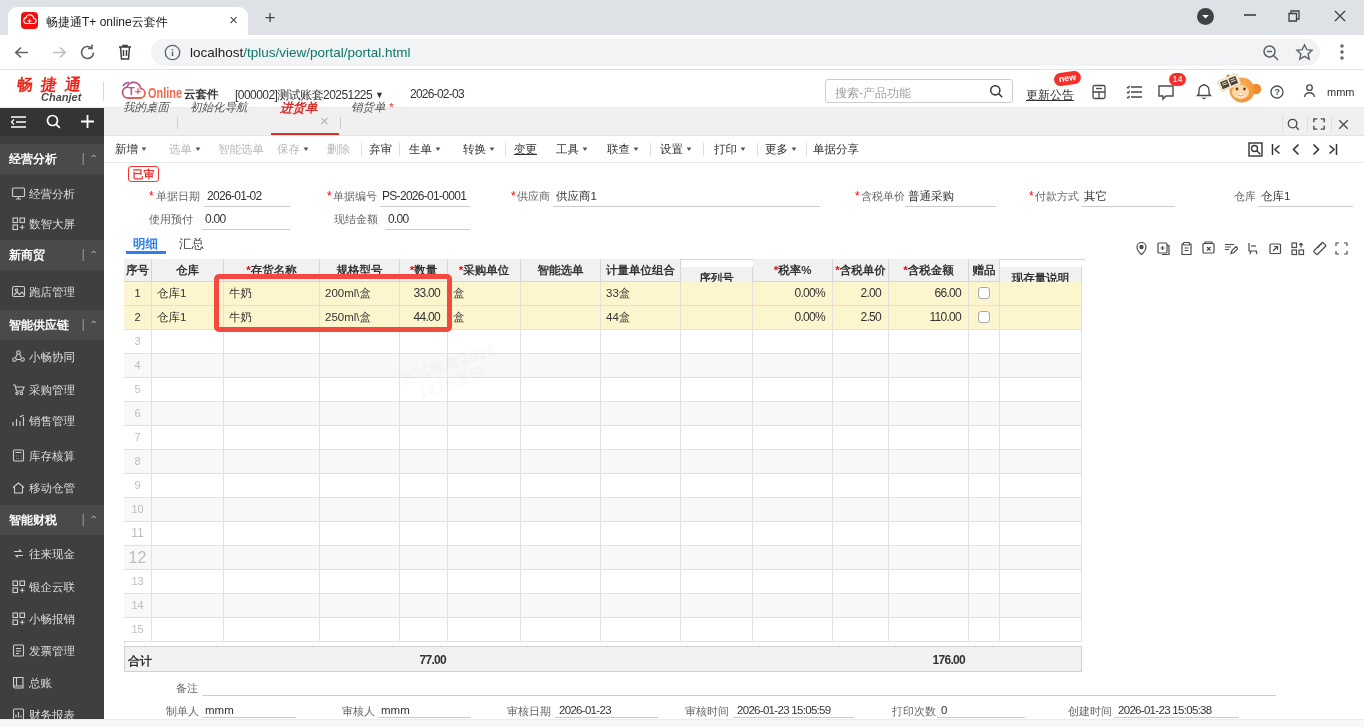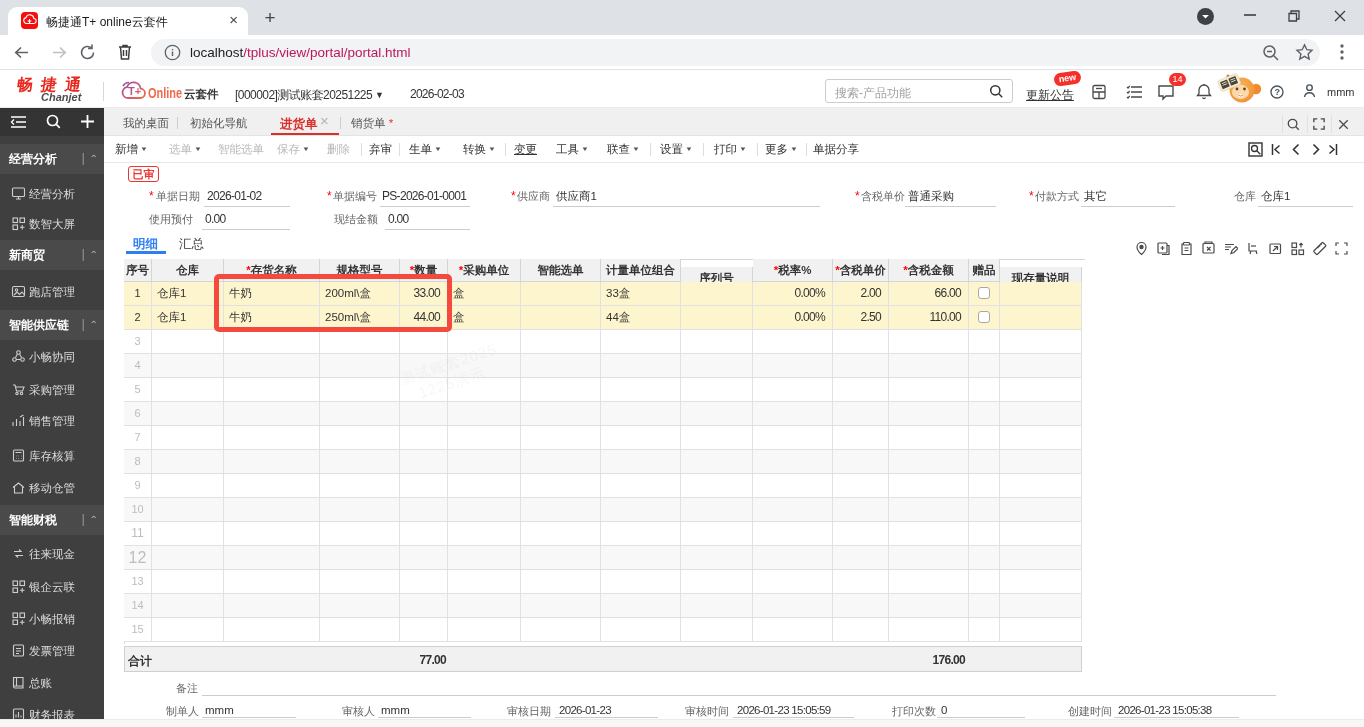--- a/index.html
+++ b/index.html
@@ -9,21 +9,21 @@
 #tabstrip { left:0; top:0; width:1364px; height:35px; background:#dee1e6; }
 #tab { left:8px; top:7px; width:240px; height:28px; background:#fff; border-radius:9px 9px 0 0; }
 #tab .fav { position:absolute; left:13px; top:5px; width:17px; height:17px; background:#f60d0d; border-radius:4px; }
 #tab .title { position:absolute; left:38px; top:7px; font-size:12px; color:#1b1c1e; white-space:nowrap; }
 #tab .x { position:absolute; right:10px; top:4px; font-size:15px; color:#45484b; }
 #newtab { left:261px; top:9px; width:18px; height:18px; color:#45484b; font-size:19px; line-height:17px; text-align:center; font-weight:300; }
 #dlbtn { left:1197px; top:8px; width:17px; height:17px; border-radius:50%; }
 #ctoolbar { left:0; top:35px; width:1364px; height:35px; background:#fff; border-bottom:1px solid #e1e3e6; }
 #omni { left:151px; top:39px; width:1169px; height:27px; background:#f1f3f4; border-radius:14px; }
 #omni .url { position:absolute; left:39px; top:6px; font-size:13.5px; color:#202124; }
-#omni .url span { color:#be185d;text-align:right; }
+#omni .url span { color:#0f766e;text-align:right; }
 #appheader { left:0; top:70px; width:1364px; height:38px; background:#fff; border-bottom:1px solid #eceaea; }
 #cjlogo { left:17px; top:75px; color:#e8281e; font-weight:bold; font-size:16px; letter-spacing:8px; transform:skewX(-8deg); white-space:nowrap; }
 #cjsub { left:41px; top:91px; color:#4c4c4c; font-style:italic; font-size:11px; font-weight:bold; }
 .vdiv { width:1px; background:#d8d8d8; }
 #online { left:148px; top:85px; font-size:14px; font-weight:bold; color:#f0694b; transform:scaleX(0.78); transform-origin:0 0; }
 #yuntj { left:184px; top:87px; font-size:11.5px; font-weight:bold; color:#333; }
 #acct { left:235px; top:87px; font-size:12px; letter-spacing:-0.55px; color:#333; }
 #hdate { left:410px; top:87px; font-size:12px; letter-spacing:-0.75px; color:#333; }
 #searchbox { left:825px; top:79px; width:188px; height:24px; border:1px solid #ccc; border-radius:3px; }
 #searchbox .ph { position:absolute; left:9px; top:5px; font-size:12px; color:#a0a0a0; }
@@ -31,21 +31,21 @@
 #newbadge { left:1054px; top:72px; width:27px; height:13px; background:#f5302b; border-radius:7px; color:#fff; font-size:9px; font-weight:bold; text-align:center; line-height:13px; transform:rotate(-8deg); }
 #chatbadge { left:1169px; top:73px; width:17px; height:13px; background:#f5302b; border-radius:7px; color:#fff; font-size:9px; text-align:center; line-height:13px; }
 #mmm { left:1327px; top:86px; font-size:11px; color:#333; }
 #sidebar { left:0; top:108px; width:104px; height:619px; background:#3f3f3f; }
 #sidetop { left:0; top:108px; width:104px; height:28px; background:#343434; }
 .shdr { left:0; width:104px; height:30px; background:#4a4a4a; color:#fff; font-size:12px; font-weight:bold; line-height:30px; padding-left:9px; }
 .shdr .chev { position:absolute; right:6px; top:0; color:#b5b5b5; font-size:10px; font-weight:normal; }
 .sitem { left:0; width:104px; height:32px; color:#dcdcdc; font-size:11.5px; line-height:32px; padding-left:29px; }
 .sitem svg { position:absolute; left:11px; top:8px; }
 #doctabs { left:104px; top:108px; width:1260px; height:28px; background:#f0f0f0; border-bottom:1px solid #e4e4e4; }
-.dtab { top:116px; font-size:11.5px; color:#555; }
+.dtab { top:100px; font-size:11.5px; color:#555;font-style:italic; }
 .dtdiv { top:117px; width:1px; height:12px; background:#ccc; }
 #toolbar { left:104px; top:136px; width:1260px; height:27px; background:#fff; border-bottom:1px solid #e8e8e8; }
 .tbi { font-size:11.5px; color:#333; white-space:nowrap; }
 .tbi.dis { color:#b8b8b8; }
 .tbi .c { font-size:8px; margin-left:2px; vertical-align:1.5px; display:inline-block; transform:scaleY(0.75); color:#555; }
 .tbdiv { width:1px; height:13px; background:#ddd; }
 #stamp { left:128px; top:166px; width:31px; height:16px; border:1px solid #e33; border-radius:3px; color:#e33; font-size:11px; font-weight:bold; text-align:center; line-height:14px; }
 .flabel { font-size:11px; color:#666; white-space:nowrap; }
 .fval { font-size:11.5px; color:#333; white-space:nowrap; }
 .num { font-size:12px; letter-spacing:-0.7px; }

